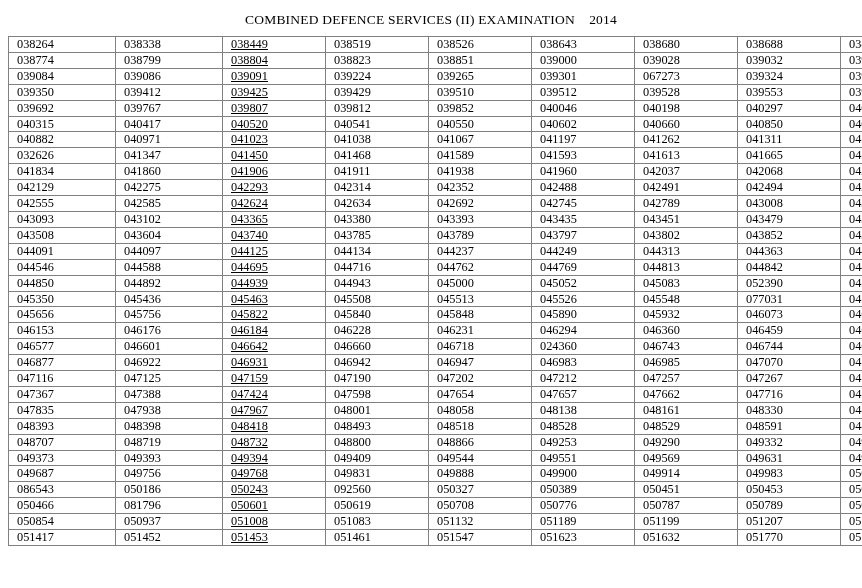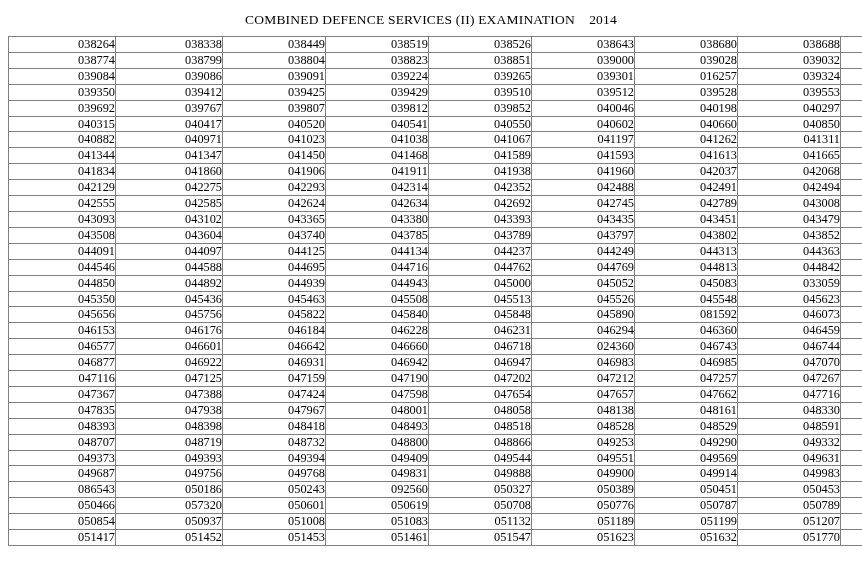--- a/index.html
+++ b/index.html
@@ -12,21 +12,20 @@
     height: 588px;
     overflow: hidden;
     font-family: "Liberation Serif", serif;
     color: #000000;
   }
   .page {
     position: relative;
     width: 862px;
     height: 480px;
     box-sizing: border-box;
-    text-align: right;
   }
   .doc-header {
     height: 36px;
     display: flex;
     align-items: center;
     justify-content: center;
     box-sizing: border-box;
     padding-top: 4px;
   }
   .doc-title {
@@ -49,21 +48,21 @@
     font-family: "Liberation Serif", serif;
     font-size: 12.3px;
     line-height: 14.9px;
     color: #000000;
     white-space: nowrap;
     overflow: hidden;
     vertical-align: middle;
   }
   .roll-table td.col-0 { width: 98px; }
   .roll-table td.col-1 { width: 98px; margin-top: 44px; }
-  .roll-table td.col-2 { width: 94px; }
+  .roll-table td.col-2 { width: 94px; text-decoration: underline; }
   .roll-table td.col-3 { width: 94px; }
   .roll-table td.col-4 { width: 94px; }
   .roll-table td.col-5 { width: 94px; }
   .roll-table td.col-6 { width: 94px; }
   .roll-table td.col-7 { width: 94px; }
   .roll-table td.col-8 { width: 86px; }
 </style>
 </head>
 <body>
 
@@ -97,21 +96,21 @@
           <td class="col-7">039032</td>
           <td class="col-8">039077</td>
         </tr>
         <tr>
           <td class="col-0">039084</td>
           <td class="col-1">039086</td>
           <td class="col-2">039091</td>
           <td class="col-3">039224</td>
           <td class="col-4">039265</td>
           <td class="col-5">039301</td>
-          <td class="col-6">016257</td>
+          <td class="col-6">067273</td>
           <td class="col-7">039324</td>
           <td class="col-8">039331</td>
         </tr>
         <tr>
           <td class="col-0">039350</td>
           <td class="col-1">039412</td>
           <td class="col-2">039425</td>
           <td class="col-3">039429</td>
           <td class="col-4">039510</td>
           <td class="col-5">039512</td>
@@ -146,21 +145,21 @@
           <td class="col-1">040971</td>
           <td class="col-2">041023</td>
           <td class="col-3">041038</td>
           <td class="col-4">041067</td>
           <td class="col-5">041197</td>
           <td class="col-6">041262</td>
           <td class="col-7">041311</td>
           <td class="col-8">041339</td>
         </tr>
         <tr>
-          <td class="col-0">041344</td>
+          <td class="col-0">032626</td>
           <td class="col-1">041347</td>
           <td class="col-2">041450</td>
           <td class="col-3">041468</td>
           <td class="col-4">041589</td>
           <td class="col-5">041593</td>
           <td class="col-6">041613</td>
           <td class="col-7">041665</td>
           <td class="col-8">041745</td>
         </tr>
         <tr>
@@ -241,42 +240,42 @@
           <td class="col-8">044846</td>
         </tr>
         <tr>
           <td class="col-0">044850</td>
           <td class="col-1">044892</td>
           <td class="col-2">044939</td>
           <td class="col-3">044943</td>
           <td class="col-4">045000</td>
           <td class="col-5">045052</td>
           <td class="col-6">045083</td>
-          <td class="col-7">033059</td>
+          <td class="col-7">052390</td>
           <td class="col-8">045265</td>
         </tr>
         <tr>
           <td class="col-0">045350</td>
           <td class="col-1">045436</td>
           <td class="col-2">045463</td>
           <td class="col-3">045508</td>
           <td class="col-4">045513</td>
           <td class="col-5">045526</td>
           <td class="col-6">045548</td>
-          <td class="col-7">045623</td>
+          <td class="col-7">077031</td>
           <td class="col-8">045643</td>
         </tr>
         <tr>
           <td class="col-0">045656</td>
           <td class="col-1">045756</td>
           <td class="col-2">045822</td>
           <td class="col-3">045840</td>
           <td class="col-4">045848</td>
           <td class="col-5">045890</td>
-          <td class="col-6">081592</td>
+          <td class="col-6">045932</td>
           <td class="col-7">046073</td>
           <td class="col-8">046142</td>
         </tr>
         <tr>
           <td class="col-0">046153</td>
           <td class="col-1">046176</td>
           <td class="col-2">046184</td>
           <td class="col-3">046228</td>
           <td class="col-4">046231</td>
           <td class="col-5">046294</td>
@@ -389,21 +388,21 @@
           <td class="col-2">050243</td>
           <td class="col-3">092560</td>
           <td class="col-4">050327</td>
           <td class="col-5">050389</td>
           <td class="col-6">050451</td>
           <td class="col-7">050453</td>
           <td class="col-8">050459</td>
         </tr>
         <tr>
           <td class="col-0">050466</td>
-          <td class="col-1">057320</td>
+          <td class="col-1">081796</td>
           <td class="col-2">050601</td>
           <td class="col-3">050619</td>
           <td class="col-4">050708</td>
           <td class="col-5">050776</td>
           <td class="col-6">050787</td>
           <td class="col-7">050789</td>
           <td class="col-8">050805</td>
         </tr>
         <tr>
           <td class="col-0">050854</td>

